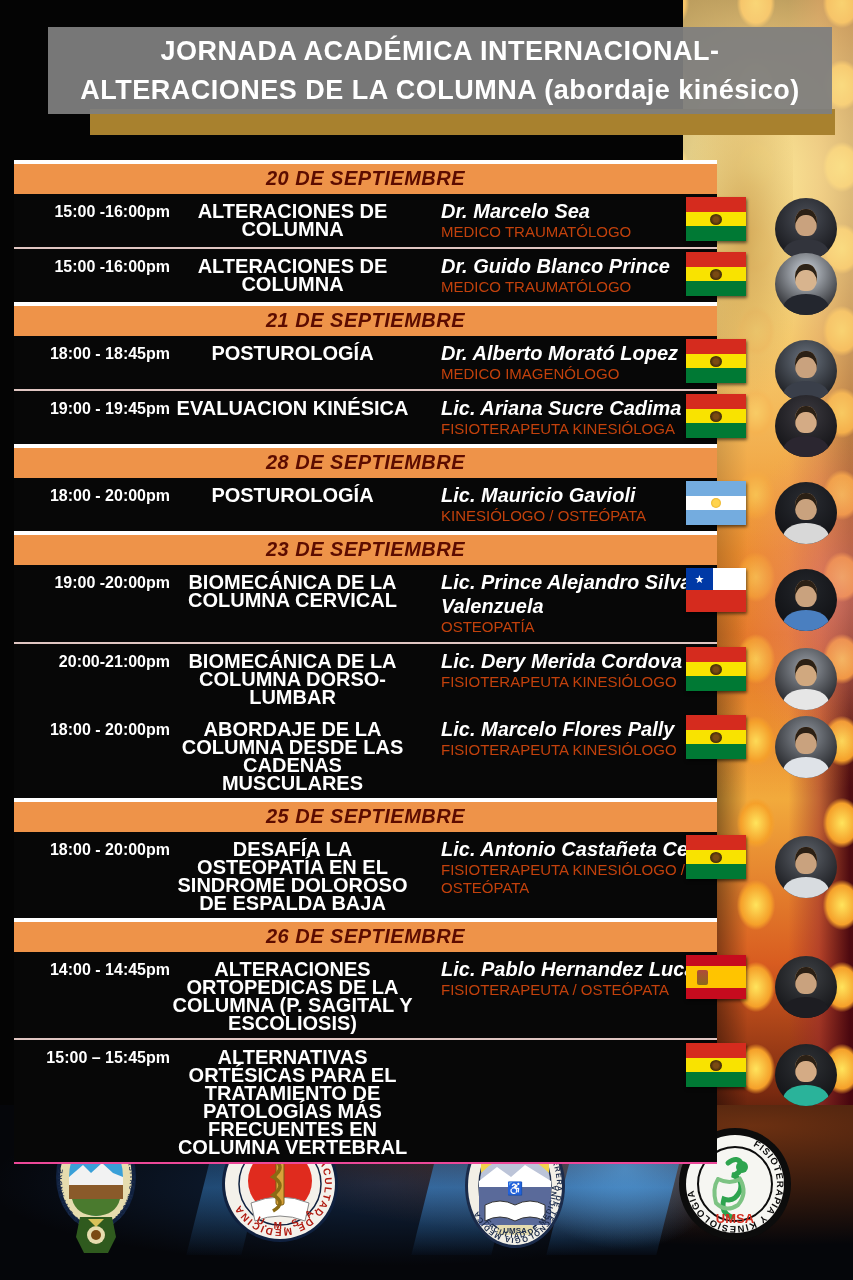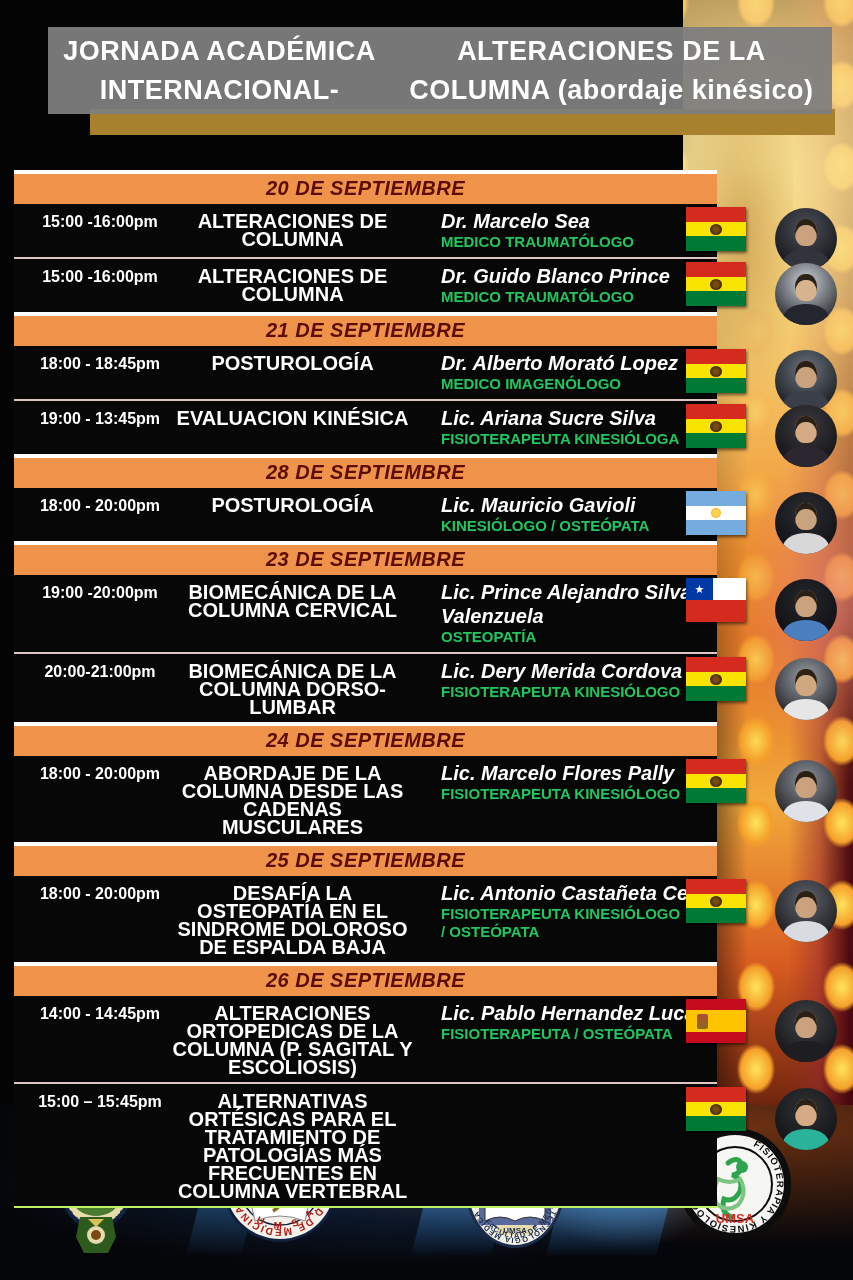--- a/index.html
+++ b/index.html
@@ -46,42 +46,42 @@
     background:radial-gradient(ellipse at 50% 40%, rgba(90,170,235,.55), transparent 68%);}
 
   .logos{position:absolute;left:0;bottom:18px;width:853px;height:145px;z-index:3;}
   .logo{position:absolute;}
 
   
   .title-shadow{position:absolute;left:90px;top:109px;width:745px;height:26px;background:#a8812e;z-index:2;}
   .title-box{
     position:absolute;left:48px;top:27px;width:784px;height:87px;z-index:3;
     background:rgba(126,126,126,.94);
-    display:flex;flex-direction:row;justify-content:center;align-items:center;
+    display:flex;flex-direction:column;justify-content:center;align-items:center;
     color:#fff;font-weight:bold;font-size:27px;line-height:39px;letter-spacing:.5px;text-align:center;
   }
 
   
-  .table{position:absolute;left:14px;top:170px;width:703px;z-index:4;background:#070707;
-    border-bottom:2px solid #bef264;}
+  .table{position:absolute;left:14px;top:160px;width:703px;z-index:4;background:#070707;
+    border-bottom:2px solid #ec4899;}
   .date-header{
     background:#ee9349;border-top:4px solid #fff;
     text-align:center;padding:2px 0 4px;
     color:#5c0c00;font-size:20px;line-height:24px;font-weight:bold;font-style:italic;letter-spacing:.5px;
   }
   .rows{}
   .row{position:relative;display:flex;align-items:flex-start;padding:5px 0 6px;color:#fff;}
   .row + .row{border-top:2px solid #e0c6c2;}
   .cell-time{width:140px;padding-left:16px;flex:0 0 auto;
-    font-size:16px;font-weight:bold;line-height:20px;text-align:center;padding-top:3px;}
+    font-size:16px;font-weight:bold;line-height:20px;text-align:right;padding-top:3px;}
   .cell-topic{width:245px;flex:0 0 auto;
     font-size:20px;font-weight:bold;line-height:18px;text-align:center;padding-top:3px;}
   .cell-speaker{width:300px;flex:0 0 auto;margin-left:26px;}
   .speaker-name{font-size:20px;line-height:24px;font-weight:bold;font-style:italic;}
-  .speaker-role{font-size:15px;line-height:18px;max-width:245px;color:#22c55e;font-weight:bold;}
+  .speaker-role{font-size:15px;line-height:18px;max-width:245px;color:#c2410c;}
 
   
   .flag{position:absolute;left:672px;top:3px;width:60px;height:44px;z-index:9;
     box-shadow:1px 2px 3px rgba(0,0,0,.55);}
   .flag::before{content:"";position:absolute;}
   .flag-bolivia{background:linear-gradient(180deg,#d52b1e 33%,#f9e300 33% 66%,#007934 66%);}
   .flag-bolivia::before{left:24px;top:17px;width:12px;height:11px;border-radius:50%;
     background:radial-gradient(circle,#7a4a12 30%,#3f2a08 70%);}
   .flag-argentina{background:linear-gradient(180deg,#74acdf 33%,#ffffff 33% 66%,#74acdf 66%);}
   .flag-argentina::before{left:25px;top:17px;width:10px;height:10px;border-radius:50%;
@@ -158,24 +158,24 @@
     <div class="cell-topic">POSTUROLOGÍA</div>
     <div class="cell-speaker">
       <div class="speaker-name">Dr. Alberto Morató Lopez</div>
       <div class="speaker-role">MEDICO IMAGENÓLOGO</div>
     </div>
     <div class="flag flag-bolivia"></div>
     <div class="avatar" style="--bg: #6b7480; --shirt: #3a3f4a; --skin: #c9a27e;"></div>
   </div>
 
   <div class="row">
-    <div class="cell-time">19:00 - 13:45pm</div>
+    <div class="cell-time">19:00 - 19:45pm</div>
     <div class="cell-topic">EVALUACION KINÉSICA</div>
     <div class="cell-speaker">
-      <div class="speaker-name">Lic. Ariana Sucre Silva</div>
+      <div class="speaker-name">Lic. Ariana Sucre Cadima</div>
       <div class="speaker-role">FISIOTERAPEUTA KINESIÓLOGA</div>
     </div>
     <div class="flag flag-bolivia"></div>
     <div class="avatar" style="--bg: #3c3a40; --shirt: #2b2630; --skin: #d4ab85;"></div>
   </div>
 </div>
   </div>
 
   <div class="section">
     <div class="date-header">
@@ -218,23 +218,20 @@
       <div class="speaker-name">Lic. Dery Merida Cordova</div>
       <div class="speaker-role">FISIOTERAPEUTA KINESIÓLOGO</div>
     </div>
     <div class="flag flag-bolivia"></div>
     <div class="avatar" style="--bg: #9aa0a8; --shirt: #e6e6e6; --skin: #d0a87f;"></div>
   </div>
 </div>
   </div>
 
   <div class="section">
-    <div class="date-header">
-      <span class="date-header-text">24 DE SEPTIEMBRE</span>
-    </div>
     <div class="rows">
   <div class="row">
     <div class="cell-time">18:00 - 20:00pm</div>
     <div class="cell-topic">ABORDAJE DE LA COLUMNA DESDE LAS CADENAS MUSCULARES</div>
     <div class="cell-speaker">
       <div class="speaker-name">Lic. Marcelo Flores Pally</div>
       <div class="speaker-role">FISIOTERAPEUTA KINESIÓLOGO</div>
     </div>
     <div class="flag flag-bolivia"></div>
     <div class="avatar" style="--bg: #8e949c; --shirt: #dfe3e8; --skin: #c9a27e;"></div>

